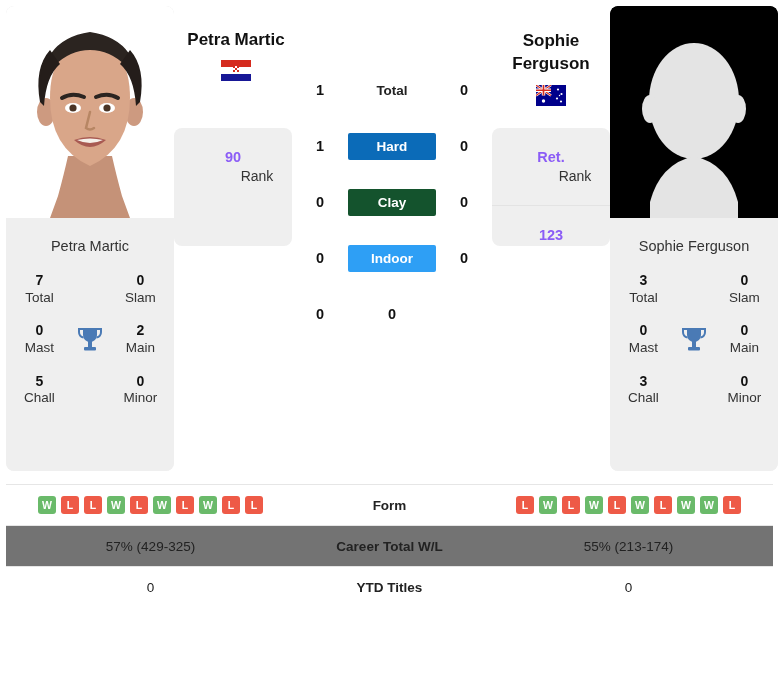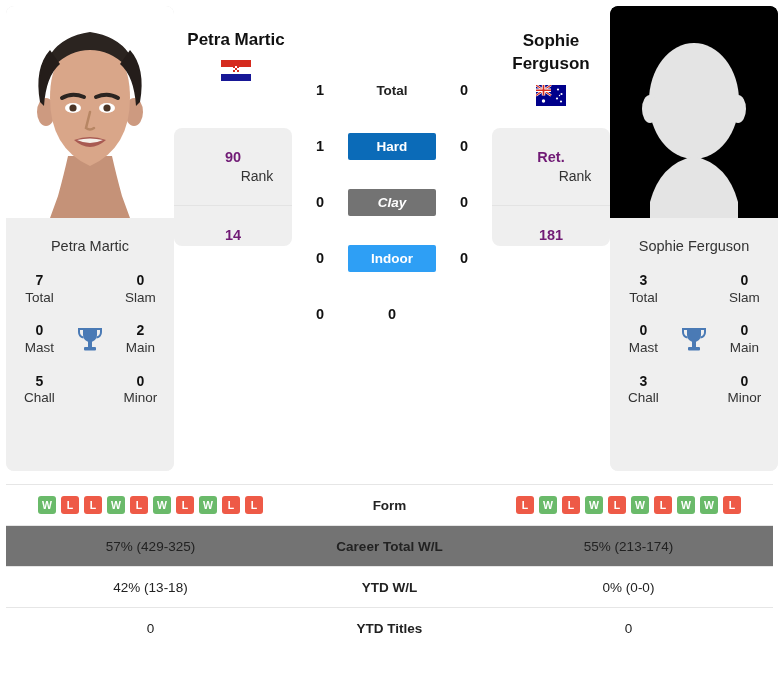--- a/index.html
+++ b/index.html
@@ -79,21 +79,21 @@
   }
   .rank-row {
     height: 78px;
     display: flex;
     flex-direction: column;
     align-items: center;
     justify-content: center;
     border-bottom: 1px solid #e3e3e3;
   }
   .rank-row:last-child { border-bottom: none; }
-  .rank-val { font-size: 14.5px; font-weight: bold; color: #701a75; line-height: 1.3; }
+  .rank-val { font-size: 14.5px; font-weight: bold; color: #8b5cf6; line-height: 1.3; }
   .rank-lab { font-size: 14px; color: #333; line-height: 1.3; padding-left: 48px; }
 
   
   .center-col {
     flex: 1 1 auto;
     padding-top: 56px;
     display: flex;
     flex-direction: column;
     gap: 0;
   }
@@ -264,24 +264,20 @@
             </g>
           </svg>
         </div>
       </div>
 
       <div class="rank-card">
         <div class="rank-row">
           <span class="rank-val">90</span>
           <span class="rank-lab">Rank</span>
         </div>
-        <div class="rank-row">
-          <span class="rank-val">14</span>
-          <span class="rank-lab">High</span>
-        </div>
 
       </div>
     </div>
 
     <div class="center-col" id="h2h-col">
         <div class="h2h-row">
           <div class="h2h-score">1</div>
           <div class="h2h-mid">
             <div class="h2h-total-label" style="width: 100%;">Total</div>
           </div>
@@ -290,21 +286,21 @@
         <div class="h2h-row">
           <div class="h2h-score">1</div>
           <div class="h2h-mid">
             <span class="surface-pill" style="background: rgb(11, 107, 184);">Hard</span>
           </div>
           <div class="h2h-score">0</div>
         </div>
         <div class="h2h-row">
           <div class="h2h-score">0</div>
           <div class="h2h-mid">
-            <span class="surface-pill" style="background: #737373; font-style: italic;">Clay</span>
+            <span class="surface-pill" style="background: #14532d;">Clay</span>
           </div>
           <div class="h2h-score">0</div>
         </div>
         <div class="h2h-row">
           <div class="h2h-score">0</div>
           <div class="h2h-mid">
             <span class="surface-pill" style="background: rgb(46, 159, 245);">Indoor</span>
           </div>
           <div class="h2h-score">0</div>
         </div>
@@ -336,21 +332,21 @@
           </svg>
         </div>
       </div>
 
       <div class="rank-card">
         <div class="rank-row">
           <span class="rank-val">Ret.</span>
           <span class="rank-lab">Rank</span>
         </div>
         <div class="rank-row">
-          <span class="rank-val">181</span>
+          <span class="rank-val">123</span>
           <span class="rank-lab">High</span>
         </div>
 
       </div>
     </div>
 
     <div class="photo-card">
       <div class="photo-frame">
         <svg class="silhouette-photo" viewBox="0 0 168 212" preserveAspectRatio="xMidYMid slice">
           <rect width="168" height="212" fill="#000000"></rect>
@@ -438,25 +434,20 @@
               <span class="form-badge form-l">L</span>
             </div>
           </td>
         </tr>
         <tr class="striped">
           <td class="col-side">57% (429-325)</td>
           <td class="col-label">Career Total W/L</td>
           <td class="col-side">55% (213-174)</td>
         </tr>
         <tr>
-          <td class="col-side">42% (13-18)</td>
-          <td class="col-label">YTD W/L</td>
-          <td class="col-side">0% (0-0)</td>
-        </tr>
-        <tr>
           <td class="col-side">0</td>
           <td class="col-label">YTD Titles</td>
           <td class="col-side">0</td>
         </tr>
       </tbody>
   </table>
 
 </div>
 
 </body></html>

